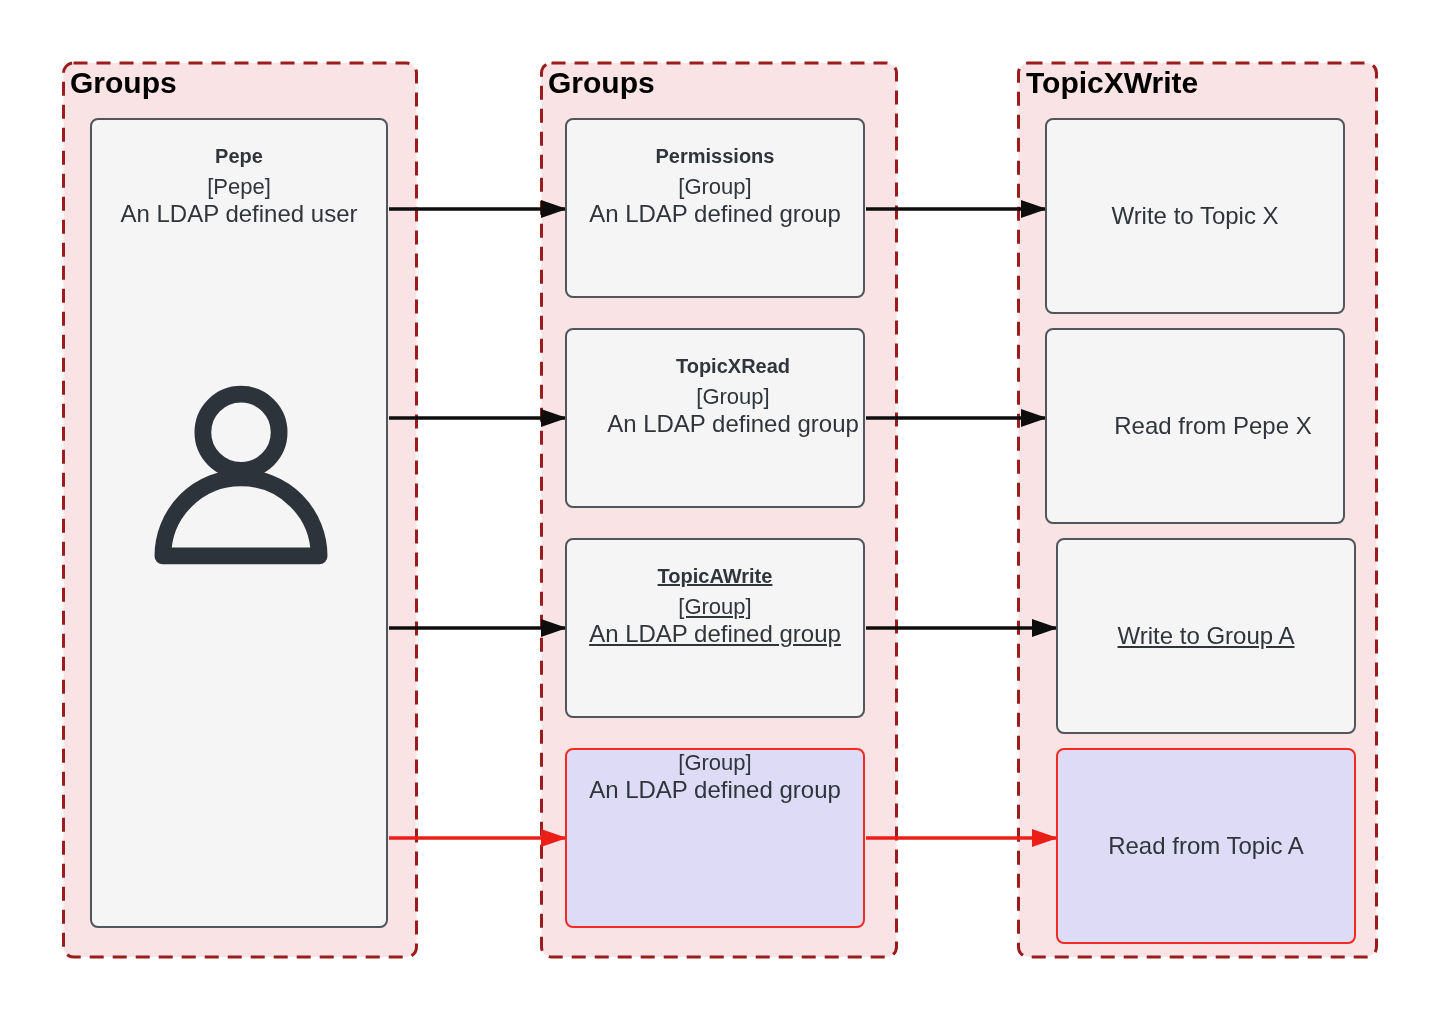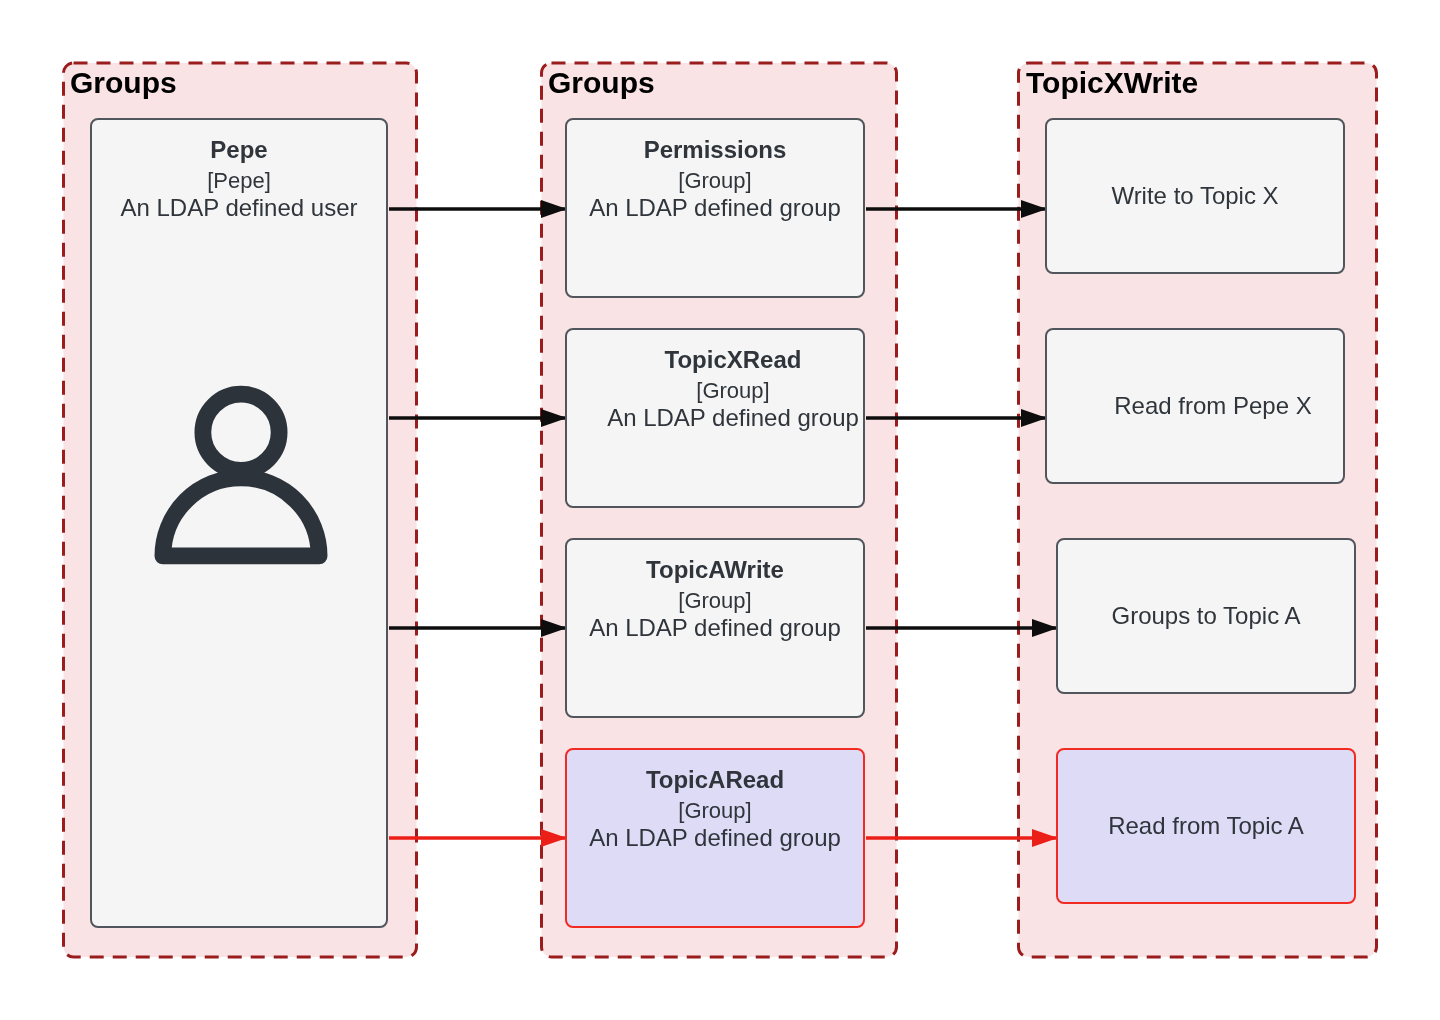--- a/index.html
+++ b/index.html
@@ -57,28 +57,28 @@
     border-radius:8px;
     text-align:center;
     color:var(--node-text);
   }
   .node.highlighted{
     background:var(--highlight-fill);
     border-color:var(--highlight-border);
   }
   .user-node{left:90px;top:118px;width:298px;height:810px;}
   .group-node{left:565px;width:300px;height:180px;}
-  .perm-node{width:300px;height:156px;display:flex;align-items:center;justify-content:center;border-radius:8px;}
+  .perm-node{width:300px;height:196px;display:flex;align-items:center;justify-content:center;border-radius:8px;}
   .row-1{top:118px;}
   .row-2{top:328px;padding-left:36px;}
-  .row-3{top:538px;}
+  .row-3{top:538px;text-decoration:underline;}
   .row-4{top:748px;}
   .node-title{
-    margin-top:12px;
-    font-size:24px;
+    margin-top:18px;
+    font-size:20px;
     font-weight:700;
     line-height:36px;
   }
   .node-subtitle{
     font-size:22px;
     line-height:26px;
   }
   .node-desc{
     font-size:24px;
     line-height:28px;
@@ -151,31 +151,30 @@
     <div class="node-title">TopicXRead</div>
     <div class="node-subtitle">[Group]</div>
     <div class="node-desc">An LDAP defined group</div>
   </div>
   <div class="node group-node row-3">
     <div class="node-title">TopicAWrite</div>
     <div class="node-subtitle">[Group]</div>
     <div class="node-desc">An LDAP defined group</div>
   </div>
   <div class="node group-node row-4 highlighted">
-    <div class="node-title">TopicARead</div>
     <div class="node-subtitle">[Group]</div>
     <div class="node-desc">An LDAP defined group</div>
   </div>
 
   <div class="node perm-node row-1" style="left:1045px">
     <div class="perm-label">Write to Topic X</div>
   </div>
   <div class="node perm-node row-2" style="left:1045px">
     <div class="perm-label">Read from Pepe X</div>
   </div>
   <div class="node perm-node row-3" style="left:1056px">
-    <div class="perm-label">Groups to Topic A</div>
+    <div class="perm-label">Write to Group A</div>
   </div>
   <div class="node perm-node row-4 highlighted" style="left:1056px">
     <div class="perm-label">Read from Topic A</div>
   </div>
 
 </div>
 
 </body></html>

